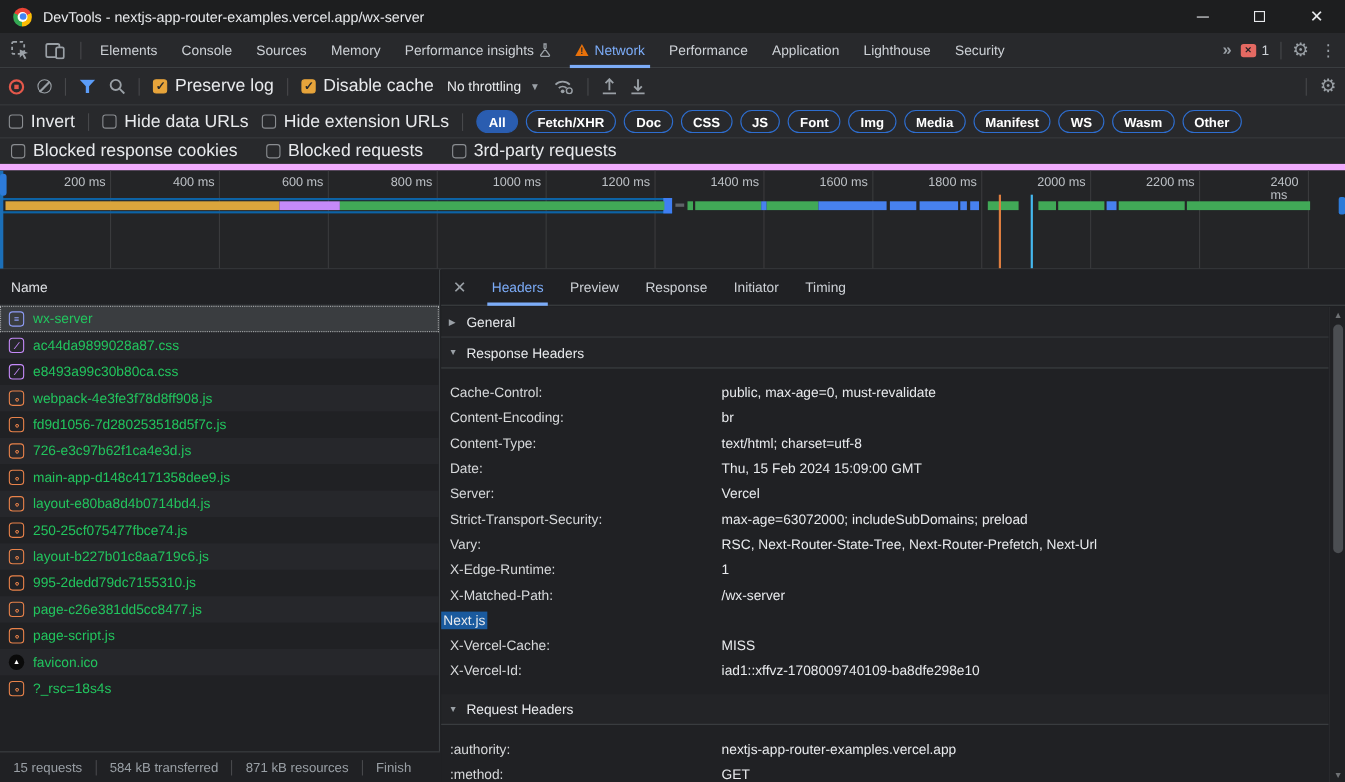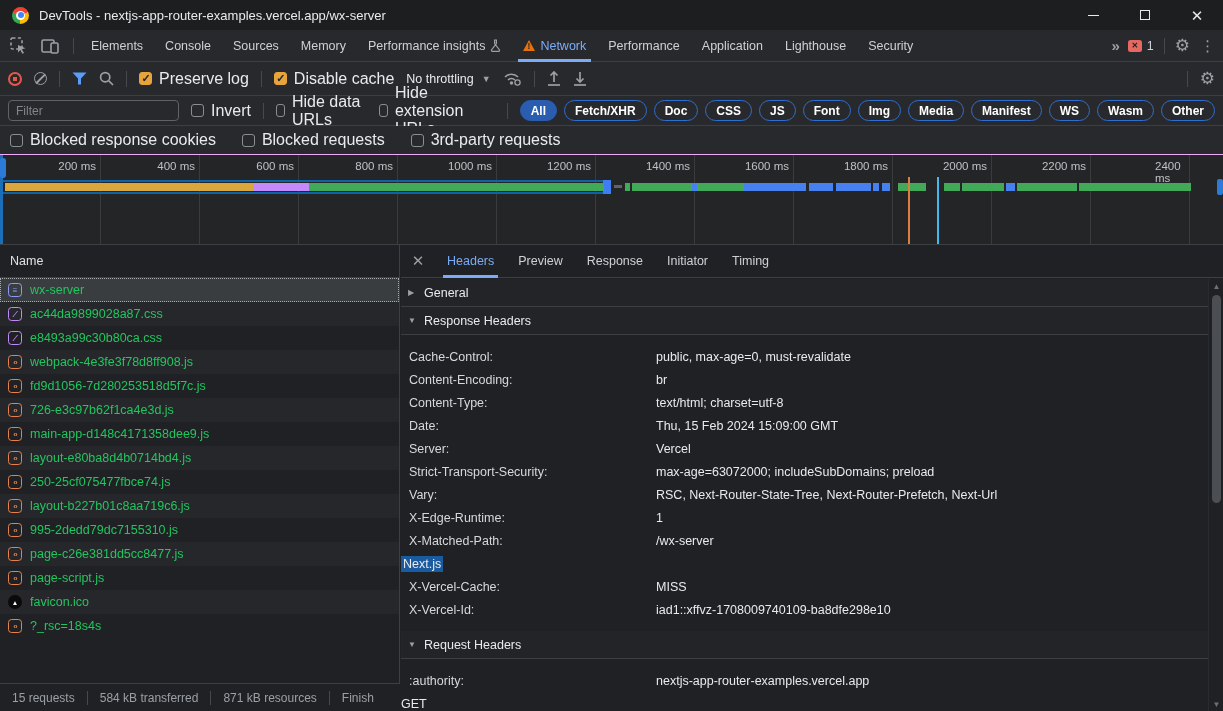--- a/index.html
+++ b/index.html
@@ -51,21 +51,21 @@
 
   
   .filterrow { position:absolute; left:0; top:96px; width:1223px; height:30px; background:#28292c; border-bottom:1px solid #3c4043; display:flex; align-items:center; gap:12px; padding:0 8px; }
   .filter-input { width:178px; height:21px; background:#28292c; border:1px solid #5f6368; border-radius:4px; color:#e8eaed; font-size:12px; padding:0 7px; font-family:"Liberation Sans",sans-serif; }
   .filter-input::placeholder { color:#80868b; }
   .pills { display:flex; gap:7px; }
   .pill { height:21px; display:flex; align-items:center; padding:0 10px; border-radius:11px; border:1.5px solid #2e6ed0; color:#ffffff; font-size:12px; font-weight:bold; }
   .pill.sel { background:#2a5db0; border-color:#2a5db0; color:#fff; }
 
   
-  .filterrow2 { position:absolute; left:0; top:126px; width:1223px; height:29px; background:#28292c; border-bottom:1px solid #f0abfc; display:flex; align-items:center; gap:26px; padding:0 10px; }
+  .filterrow2 { position:absolute; left:0; top:126px; width:1223px; height:29px; background:#28292c; border-bottom:6px solid #f0abfc; display:flex; align-items:center; gap:26px; padding:0 10px; }
 
   
   .timeline { position:absolute; left:0; top:155px; width:1223px; height:90px; background:#242527; border-bottom:1px solid #3c4043; overflow:hidden; }
   .gridline { position:absolute; top:0; width:1px; height:90px; background:#3a3b3d; }
   .ticklabel { position:absolute; top:5px; font-size:11.5px; color:#bdc1c6; transform:translateX(-100%); padding-right:4px; }
   .ov-window { position:absolute; left:0; top:25px; height:14px; border-top:2px solid #0d63a5; border-bottom:2px solid #0d63a5; }
   .ov-cap { position:absolute; top:25px; height:14px; background:#3f7ef2; }
   .seg { position:absolute; top:28px; height:8px; }
   .evline { position:absolute; top:22px; bottom:0; width:2px; }
   .grip-line { position:absolute; left:0; top:0; width:3px; height:90px; background:#1b6fb8; }
@@ -249,21 +249,20 @@
         <line x1="1" y1="14" x2="13" y2="14" stroke="#9aa0a6" stroke-width="1.7"></line>
       </svg>
   </span>
   <span class="right-gear">
     <span class="vdiv"></span>
     <span class="gear">⚙</span>
   </span>
 </div>
 
 <div class="filterrow">
-  <input class="filter-input" placeholder="Filter" style="">
   <label class="chk">
     <span class="box"></span>
     <span>Invert</span>
   </label>
   <span class="vdiv"></span>
   <label class="chk">
     <span class="box"></span>
     <span>Hide data URLs</span>
   </label>
   <label class="chk">
@@ -503,20 +502,21 @@
         <div class="sect-head">
           <span class="tri">▼</span>
           <span>Request Headers</span>
         </div>
         <div class="sect-gap"></div>
         <div class="hdr-row">
           <span class="hdr-name">:authority:</span>
           <span class="hdr-val">nextjs-app-router-examples.vercel.app</span>
         </div>
         <div class="hdr-row">
+          <span class="hdr-name">:method:</span>
           <span class="hdr-val">GET</span>
         </div>
       </div>
     <div class="vscroll">
       <span class="vs-arrow" style="top:0;">▲</span>
       <span class="vs-thumb" style="top:16px;height:208px;"></span>
       <span class="vs-arrow" style="bottom:0;">▼</span>
     </div>
   </div>
 </div>

